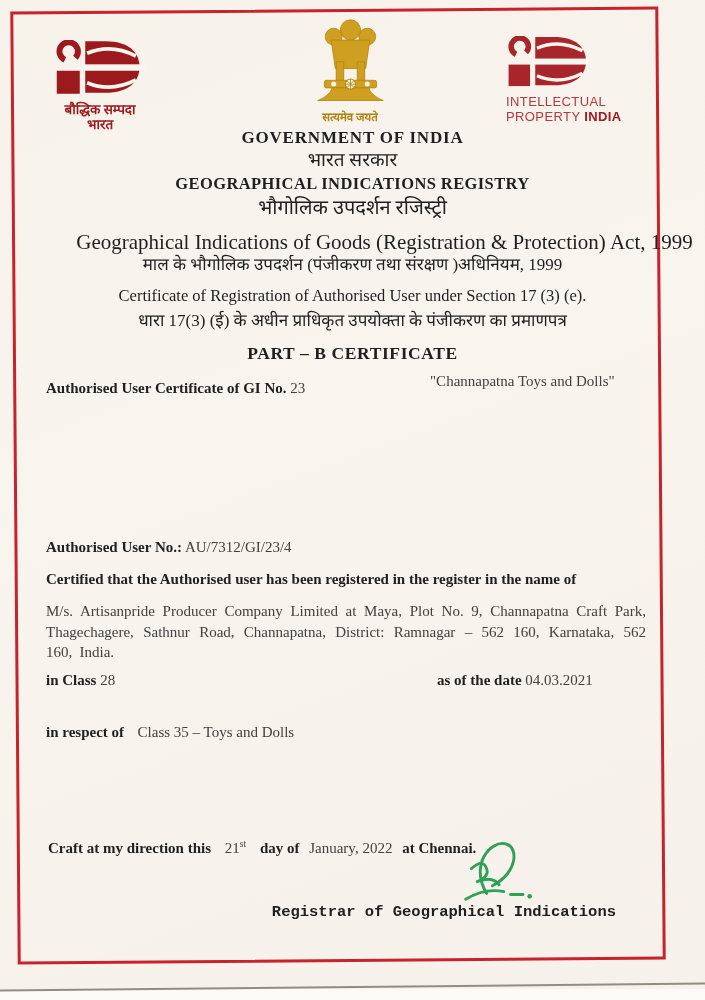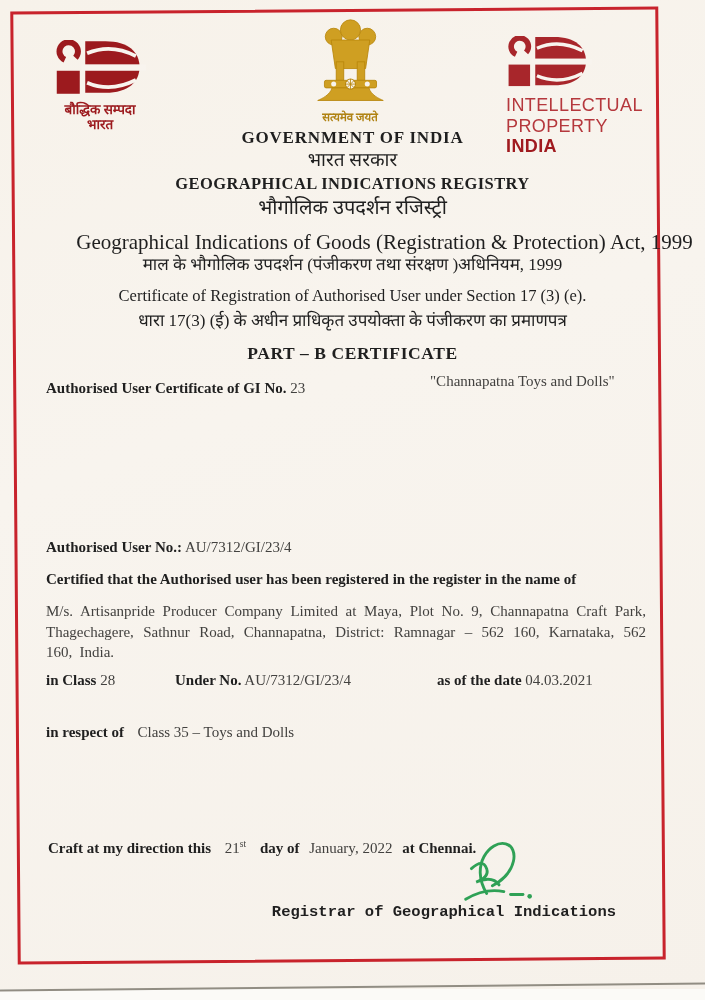--- a/index.html
+++ b/index.html
@@ -28,21 +28,21 @@
   .center-line{position:absolute;width:100%;text-align:center;line-height:1.15;}
   .b{font-weight:bold;}
   .val{font-weight:normal;color:#42413f;}
   .hi{font-family:"Liberation Serif", serif;}
   
   .left-logo{position:absolute;left:50px;top:40px;width:100px;text-align:center;}
   .left-logo-caption{color:#9c1a1e;font-weight:bold;font-size:13.5px;line-height:1.1;margin-top:3px;}
   .emblem-wrap{position:absolute;left:50%;top:18px;transform:translateX(-53%);text-align:center;}
   .emblem-caption{color:#b08314;font-weight:bold;font-size:11.5px;margin-top:1px;}
   .right-logo{position:absolute;left:506px;top:36px;width:150px;}
-  .right-logo-text{font-family:"Liberation Sans", sans-serif;color:#b5383d;font-size:18px;line-height:1.15;letter-spacing:.4px;margin-top:3px;}
+  .right-logo-text{font-family:"Liberation Sans", sans-serif;color:#b5383d;font-size:13px;line-height:1.15;letter-spacing:.4px;margin-top:3px;}
   .right-logo-text .india{color:#a01a1f;font-weight:bold;}
   
   .gov-en{top:128px;font-size:17px;letter-spacing:.8px;}
   .gov-hi{top:149px;font-size:19px;}
   .reg-en{top:175px;font-size:16.5px;letter-spacing:.4px;}
   .reg-hi{top:196px;font-size:20px;}
   .act-en{top:230px;font-size:21px;padding-left:32px;}
   .act-hi{top:255px;font-size:17px;}
   .cert-en{top:287px;font-size:16.5px;}
   .cert-hi{top:311px;font-size:17px;}
@@ -158,24 +158,20 @@
   </div>
 
   <div class="abs certified-row b">Certified that the Authorised user has been registered in the register in the name of</div>
 
   <div class="abs registrant">M/s. Artisanpride Producer Company Limited at Maya, Plot No. 9, Channapatna Craft Park, Thagechagere, Sathnur Road, Channapatna, District: Ramnagar – 562 160, Karnataka, 562 160, India.</div>
 
   <div class="abs class-row" style="left:46px;">
     <span class="b">in Class</span>
     <span class="val">28</span>
   </div>
-  <div class="abs class-row" style="left:175px;">
-    <span class="b">Under No.</span>
-    <span class="val">AU/7312/GI/23/4</span>
-  </div>
   <div class="abs class-row" style="left:437px;">
     <span class="b">as of the date</span>
     <span class="val">04.03.2021</span>
   </div>
 
   <div class="abs respect-row" style="left:46px;">
     <span class="b">in respect of</span>
     <span class="sp-l"></span>
     <span class="val">Class 35 – Toys and Dolls</span>
   </div>

